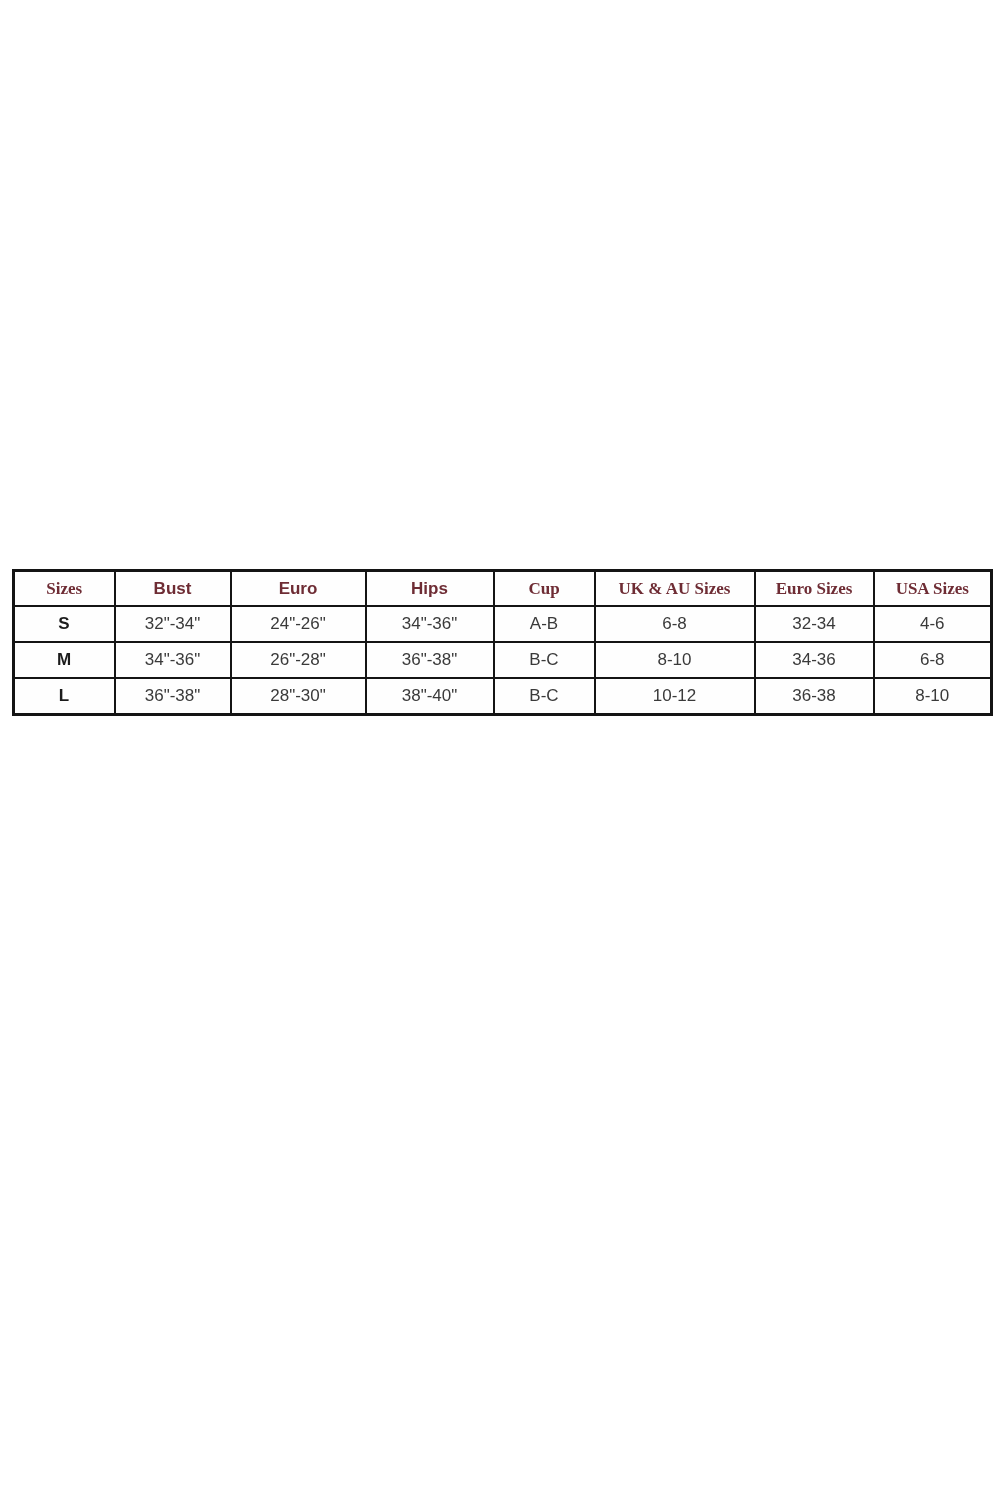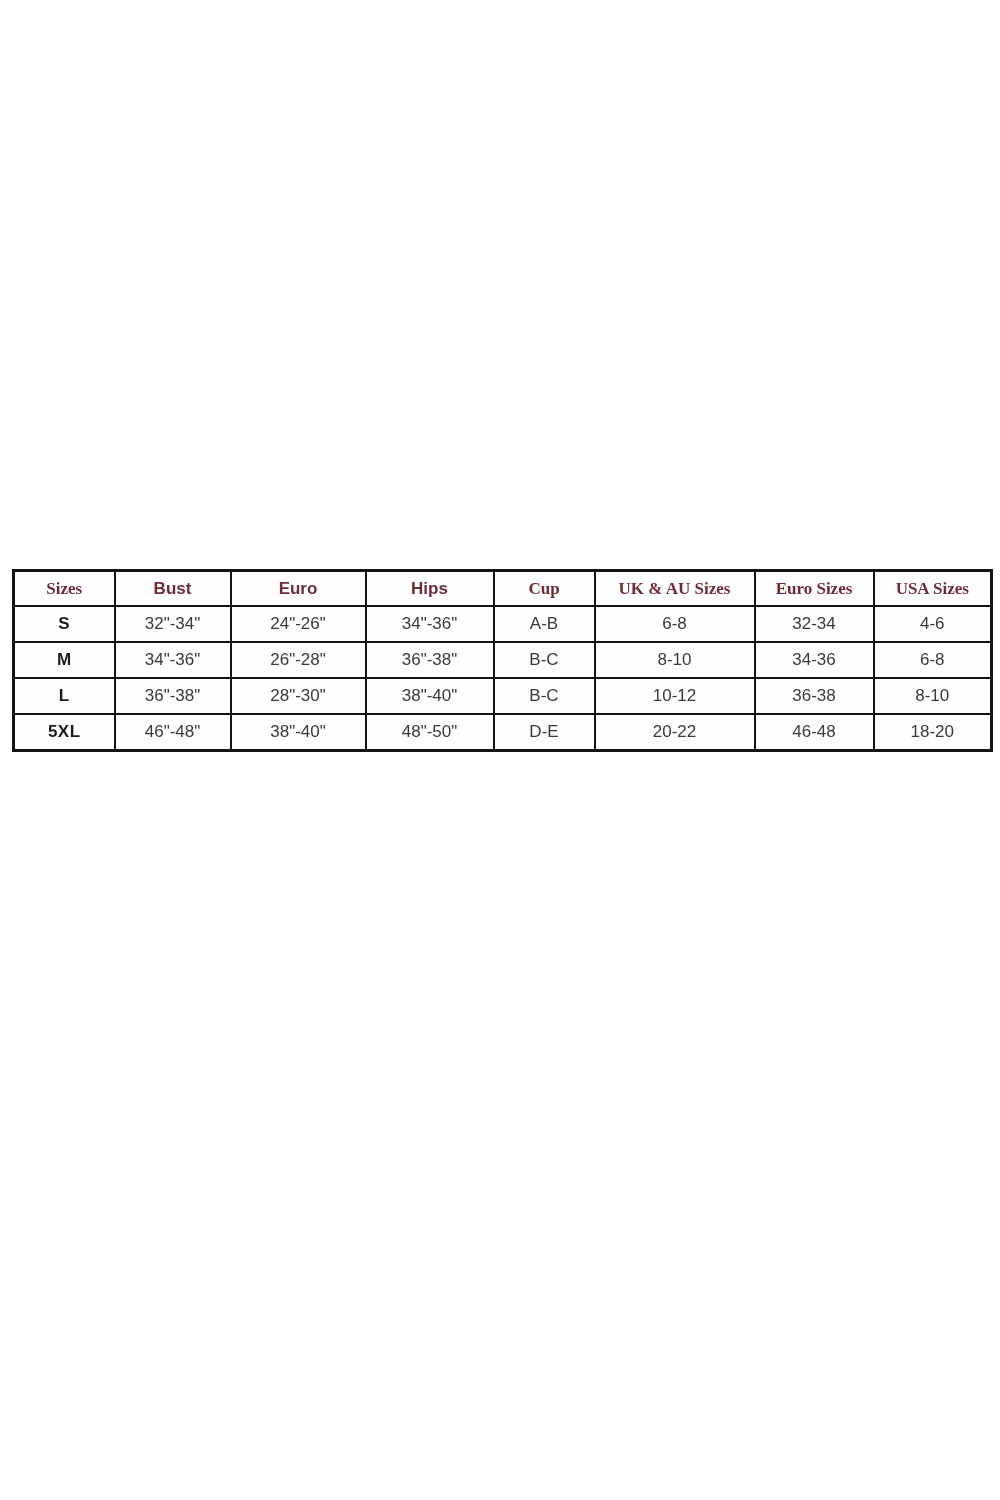--- a/index.html
+++ b/index.html
@@ -111,25 +111,15 @@
       <tr>
         <td class="size-label">L</td>
         <td class="value">36"-38"</td>
         <td class="value">28"-30"</td>
         <td class="value">38"-40"</td>
         <td class="value">B-C</td>
         <td class="value">10-12</td>
         <td class="value">36-38</td>
         <td class="value">8-10</td>
       </tr>
-      <tr>
-        <td class="size-label">5XL</td>
-        <td class="value">46"-48"</td>
-        <td class="value">38"-40"</td>
-        <td class="value">48"-50"</td>
-        <td class="value">D-E</td>
-        <td class="value">20-22</td>
-        <td class="value">46-48</td>
-        <td class="value">18-20</td>
-      </tr>
     </tbody>
   </table>
 </div>
 
 </body></html>

